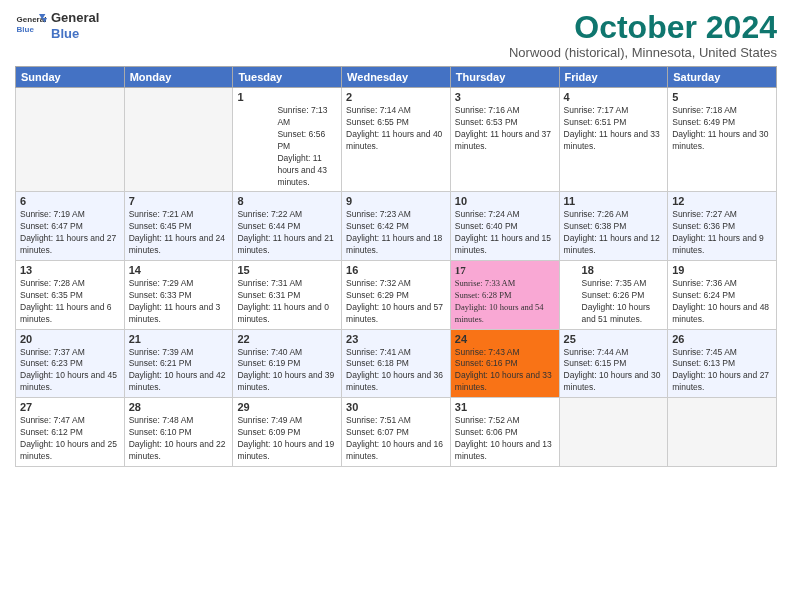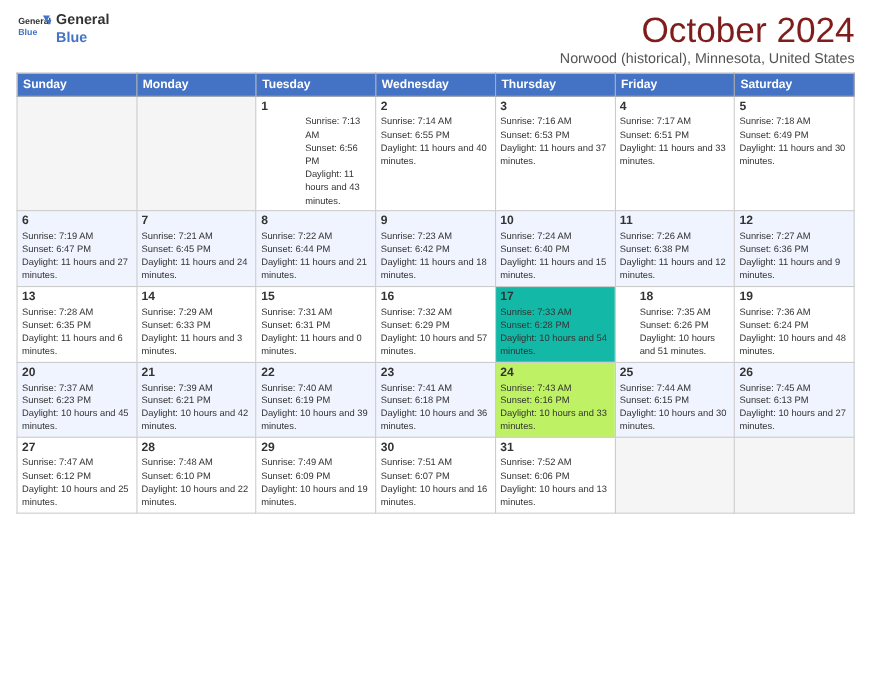--- a/index.html
+++ b/index.html
@@ -29,22 +29,22 @@
     }
     .logo-icon {
       width: 32px;
       height: 32px;
     }
     .title-area {
       text-align: right;
     }
     .month-title {
       font-size: 32px;
-      font-weight: normal;
-      color: #7f1d1d;
+      font-weight: bold;
+      color: #0f766e;
       line-height: 1.1;
     }
     .subtitle {
       font-size: 13px;
       color: #555;
     }
     .calendar {
       width: 100%;
       border-collapse: collapse;
       margin-top: 6px;
@@ -222,21 +222,21 @@
           <div class="day-detail" style="white-space: pre-line;">Sunrise: 7:31 AM
 Sunset: 6:31 PM
 Daylight: 11 hours and 0 minutes.</div>
         </td>
         <td style="background: rgb(255, 255, 255);">
           <span class="day-num">16</span>
           <div class="day-detail" style="white-space: pre-line;">Sunrise: 7:32 AM
 Sunset: 6:29 PM
 Daylight: 10 hours and 57 minutes.</div>
         </td>
-        <td style="background: #14b8a6;">
+        <td style="background: #f9a8d4; font-family: Liberation Serif, serif;">
           <span class="day-num">17</span>
           <div class="day-detail" style="white-space: pre-line;">Sunrise: 7:33 AM
 Sunset: 6:28 PM
 Daylight: 10 hours and 54 minutes.</div>
         </td>
         <td style="background: rgb(255, 255, 255); padding-left: 22px;">
           <span class="day-num">18</span>
           <div class="day-detail" style="white-space: pre-line;">Sunrise: 7:35 AM
 Sunset: 6:26 PM
 Daylight: 10 hours and 51 minutes.</div>
@@ -266,21 +266,21 @@
           <div class="day-detail" style="white-space: pre-line;">Sunrise: 7:40 AM
 Sunset: 6:19 PM
 Daylight: 10 hours and 39 minutes.</div>
         </td>
         <td style="background: rgb(240, 244, 255);">
           <span class="day-num">23</span>
           <div class="day-detail" style="white-space: pre-line;">Sunrise: 7:41 AM
 Sunset: 6:18 PM
 Daylight: 10 hours and 36 minutes.</div>
         </td>
-        <td style="background: #bef264;">
+        <td style="background: #f97316;">
           <span class="day-num">24</span>
           <div class="day-detail" style="white-space: pre-line;">Sunrise: 7:43 AM
 Sunset: 6:16 PM
 Daylight: 10 hours and 33 minutes.</div>
         </td>
         <td style="background: rgb(240, 244, 255);">
           <span class="day-num">25</span>
           <div class="day-detail" style="white-space: pre-line;">Sunrise: 7:44 AM
 Sunset: 6:15 PM
 Daylight: 10 hours and 30 minutes.</div>

